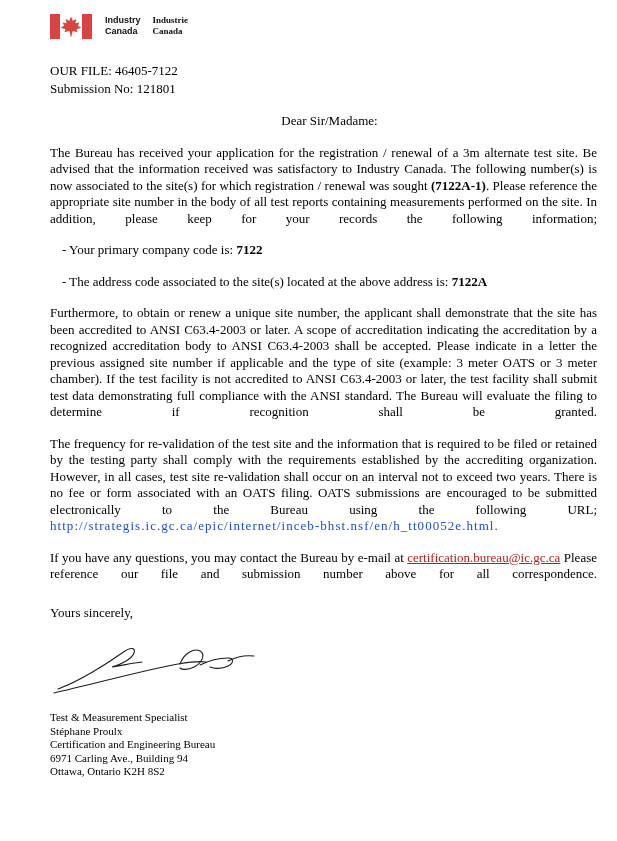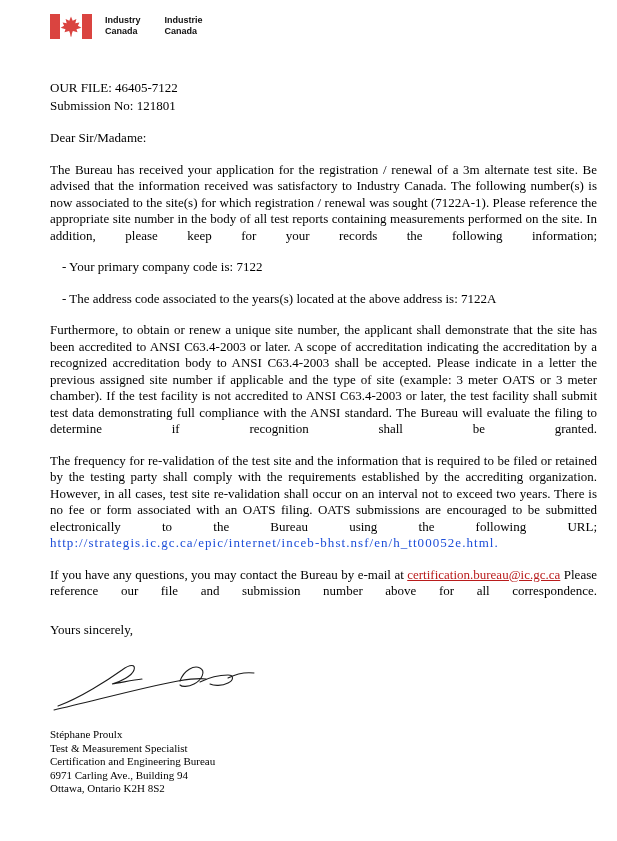--- a/index.html
+++ b/index.html
@@ -15,38 +15,38 @@
     font-size: 13px;
     color: #000000;
     overflow: hidden;
   }
 
   
   .fip { display: flex; align-items: flex-start; margin-bottom: 22px; }
   .fip svg { display: block; }
   .wordmark { display: flex; margin-left: 13px; margin-top: 1px; }
   .wordmark .col { font-family: "Liberation Sans", sans-serif; font-size: 9px; font-weight: 700; line-height: 11px; color: #111; }
-  .wordmark .col + .col { margin-left: 24px; }
+  .wordmark .col + .col { margin-left: 12px; font-family: Liberation Serif, serif; }
 
   
   .addr-row { display: flex; justify-content: space-between; margin-bottom: 15px; }
   .recipient div { line-height: 17.5px; }
-  .fileinfo { margin-top: 18px; padding-right: 18px; }
+  .fileinfo { margin-top: 1px; padding-right: 18px; }
   .fileinfo div { line-height: 18px; }
 
   
-  .salutation { margin: 0 0 15px 0; line-height: 16.5px; }
+  .salutation { margin: 0 0 15px 12px; line-height: 16.5px; text-align: center; }
   .para {
     margin: 0 0 15px 0;
     line-height: 16.5px;
     text-align: justify;
     text-align-last: justify;
   }
   .bullet { margin: 0 0 15px 12px; line-height: 16.5px; text-align: left; }
-  .seg-bold { font-weight: normal; }
+  .seg-bold { font-weight: bold; }
   .seg-link { color: #b91c1c; text-decoration: underline; cursor: pointer; }
   .seg-url {
     display: block;
     color: #1d4ed8;
     letter-spacing: 1.05px;
     white-space: nowrap;
     text-align: left;
     cursor: pointer;
   }
 
@@ -85,21 +85,21 @@
       <div>OUR FILE: 46405-7122</div>
       <div>Submission No: 121801</div>
     </div>
   </div>
 
   <p class="salutation">Dear Sir/Madame:</p>
 
   <p class="para"><span>The Bureau has received your application for the registration / renewal of a 3m alternate test site. Be advised that the information received was satisfactory to Industry Canada.  The following number(s) is now associated to the site(s) for which registration / renewal was sought </span><span class="seg-bold">(7122A-1)</span><span>. Please reference the appropriate site number in the body of all test reports containing measurements performed on the site.  In addition, please keep for your records the following information;</span></p>
 
   <p class="bullet"><span>- Your primary company code is: </span><span class="seg-bold">7122</span></p>
-  <p class="bullet"><span>- The address code associated to the years(s) located at the above address is: </span><span class="seg-bold">7122A</span></p>
+  <p class="bullet"><span>- The address code associated to the site(s) located at the above address is: </span><span class="seg-bold">7122A</span></p>
 
   <p class="para"><span>Furthermore, to obtain or renew a unique site number, the applicant shall demonstrate that the site has been accredited to ANSI C63.4-2003 or later. A scope of accreditation indicating the accreditation by a recognized accreditation body to ANSI C63.4-2003 shall be accepted. Please indicate in a letter the previous assigned site number if applicable and the type of site (example: 3 meter OATS or 3 meter chamber). If the test facility is not accredited to ANSI C63.4-2003 or later, the test facility shall submit test data demonstrating full compliance with the ANSI standard. The Bureau will evaluate the filing to determine if recognition shall be granted.</span></p>
 
   <p class="para"><span>The frequency for re-validation of the test site and the information that is required to be filed or retained by the testing party shall comply with the requirements established by the accrediting organization. However, in all cases, test site re-validation shall occur on an interval not to exceed two years. There is no fee or form associated with an OATS filing. OATS submissions are encouraged to be submitted electronically to the Bureau using the following URL;</span><span class="seg-url">http://strategis.ic.gc.ca/epic/internet/inceb-bhst.nsf/en/h_tt00052e.html.</span></p>
 
   <p class="para"><span>If you have any questions, you may contact the Bureau by e-mail at </span><a href="#" class="seg-link">certification.bureau@ic.gc.ca</a><span> Please reference our file and submission number above for all correspondence.</span></p>
 
   <p class="closing">Yours sincerely,</p>
 
   <div class="signature-area">
@@ -108,20 +108,20 @@
         <path d="M8 58 C 30 50, 58 32, 72 22 C 80 16, 86 16, 84 22 C 82 28, 70 34, 62 36 C 70 35, 82 32, 92 31"></path>
         <path d="M4 62 C 40 54, 90 40, 128 33 C 140 31, 150 30, 156 31"></path>
         <path d="M130 33 C 134 22, 144 17, 150 20 C 156 23, 152 32, 144 36 C 138 39, 132 39, 130 37"></path>
         <path d="M150 34 C 158 30, 170 27, 178 27 C 184 27, 184 32, 178 35 C 172 38, 164 38, 160 36"></path>
         <path d="M178 30 C 186 26, 196 24, 204 25"></path>
       </g>
     </svg>
   </div>
 
   <div class="sig-block">
+    <div>Test &amp; Measurement Specialist</div>
     <div>Stéphane Proulx</div>
-    <div>Test &amp; Measurement Specialist</div>
     <div>Certification and Engineering Bureau</div>
     <div>6971 Carling Ave., Building 94</div>
     <div>Ottawa, Ontario K2H 8S2</div>
   </div>
 
 </div>
 
 </body></html>

